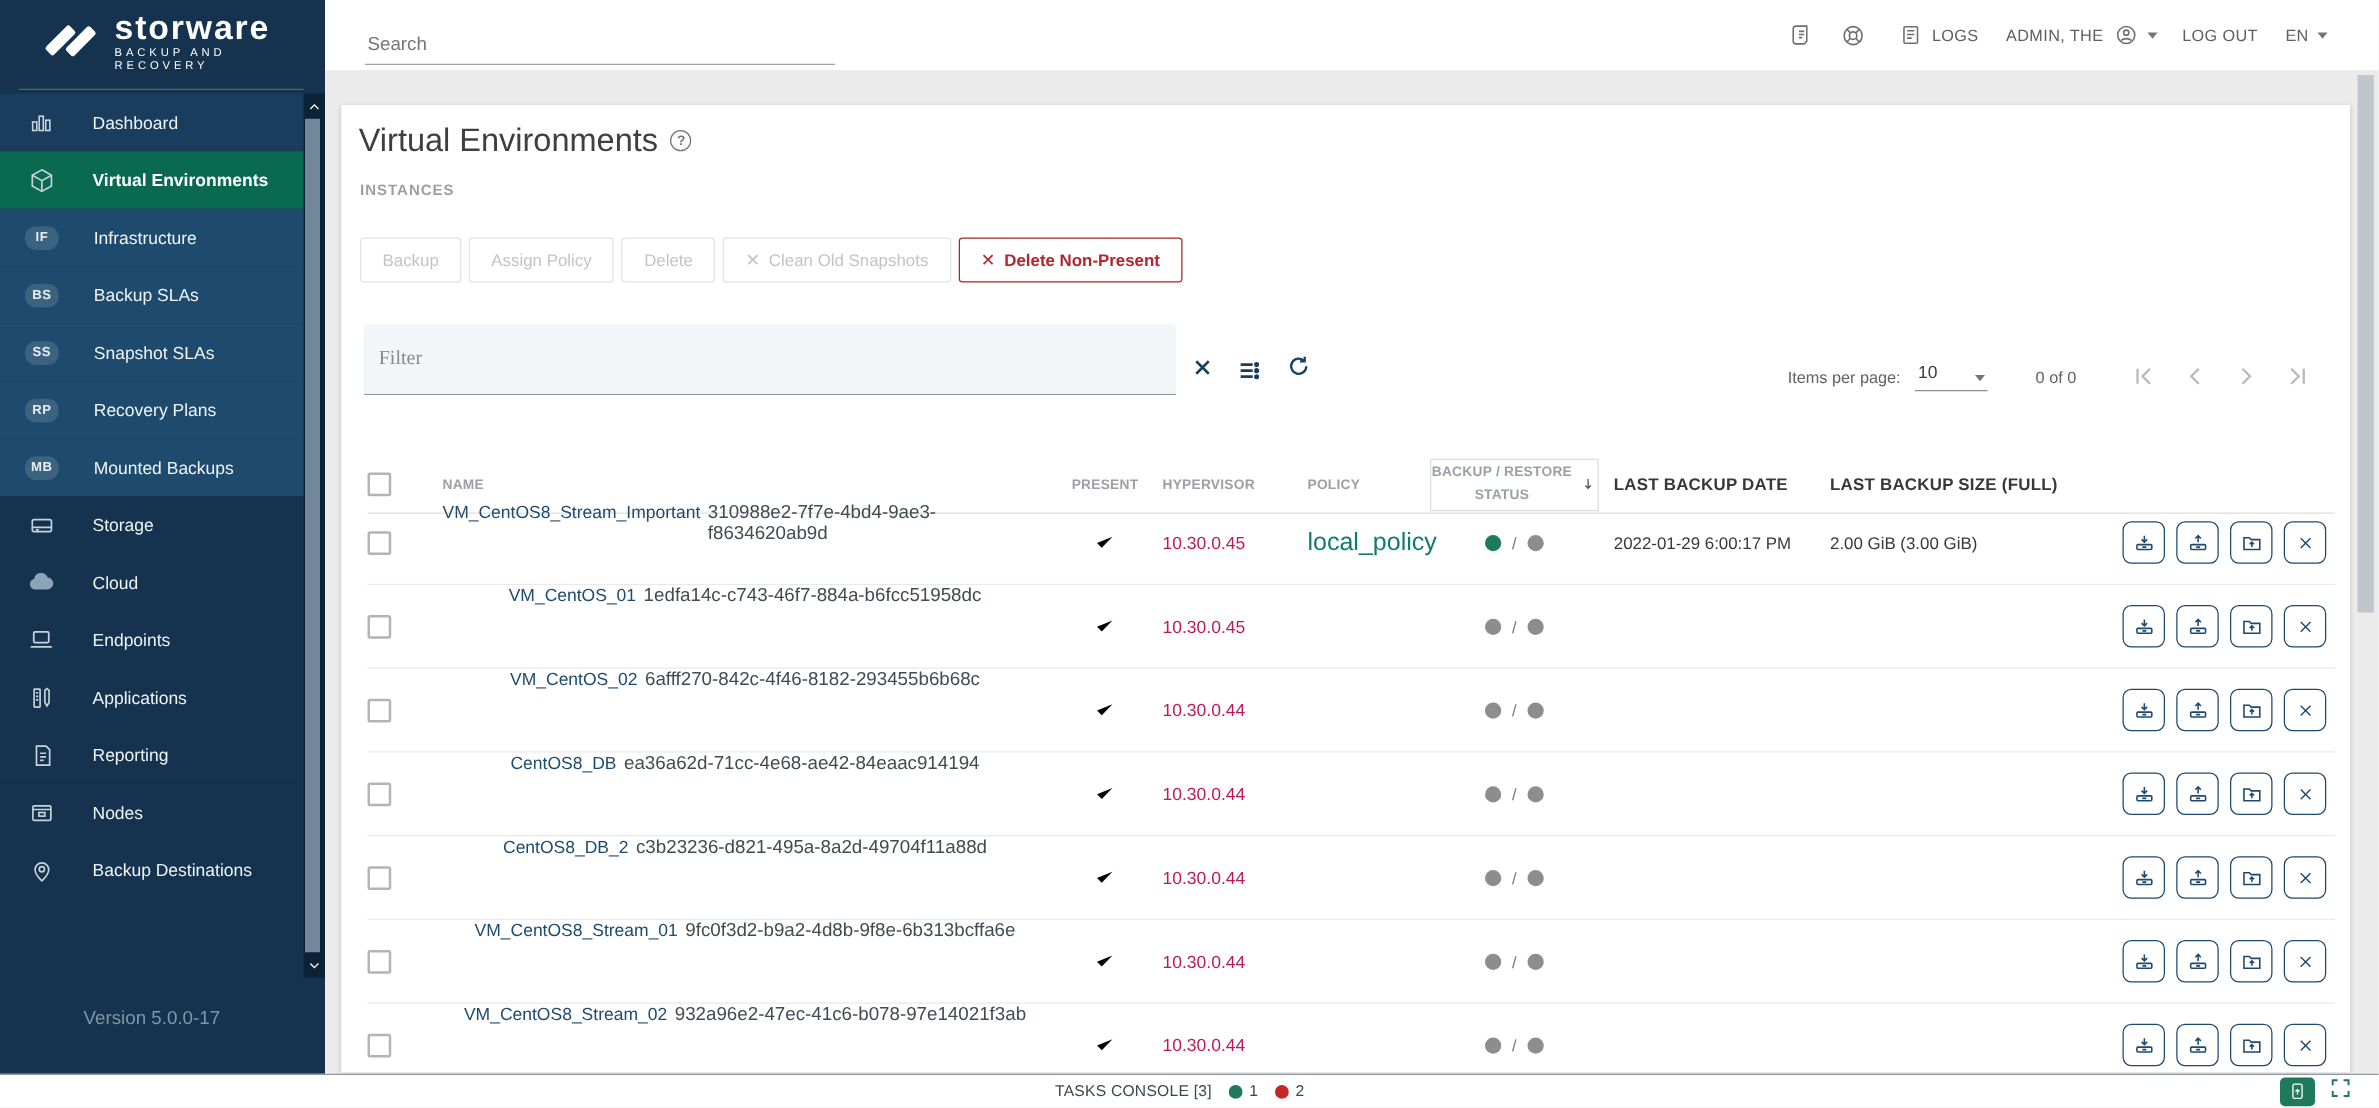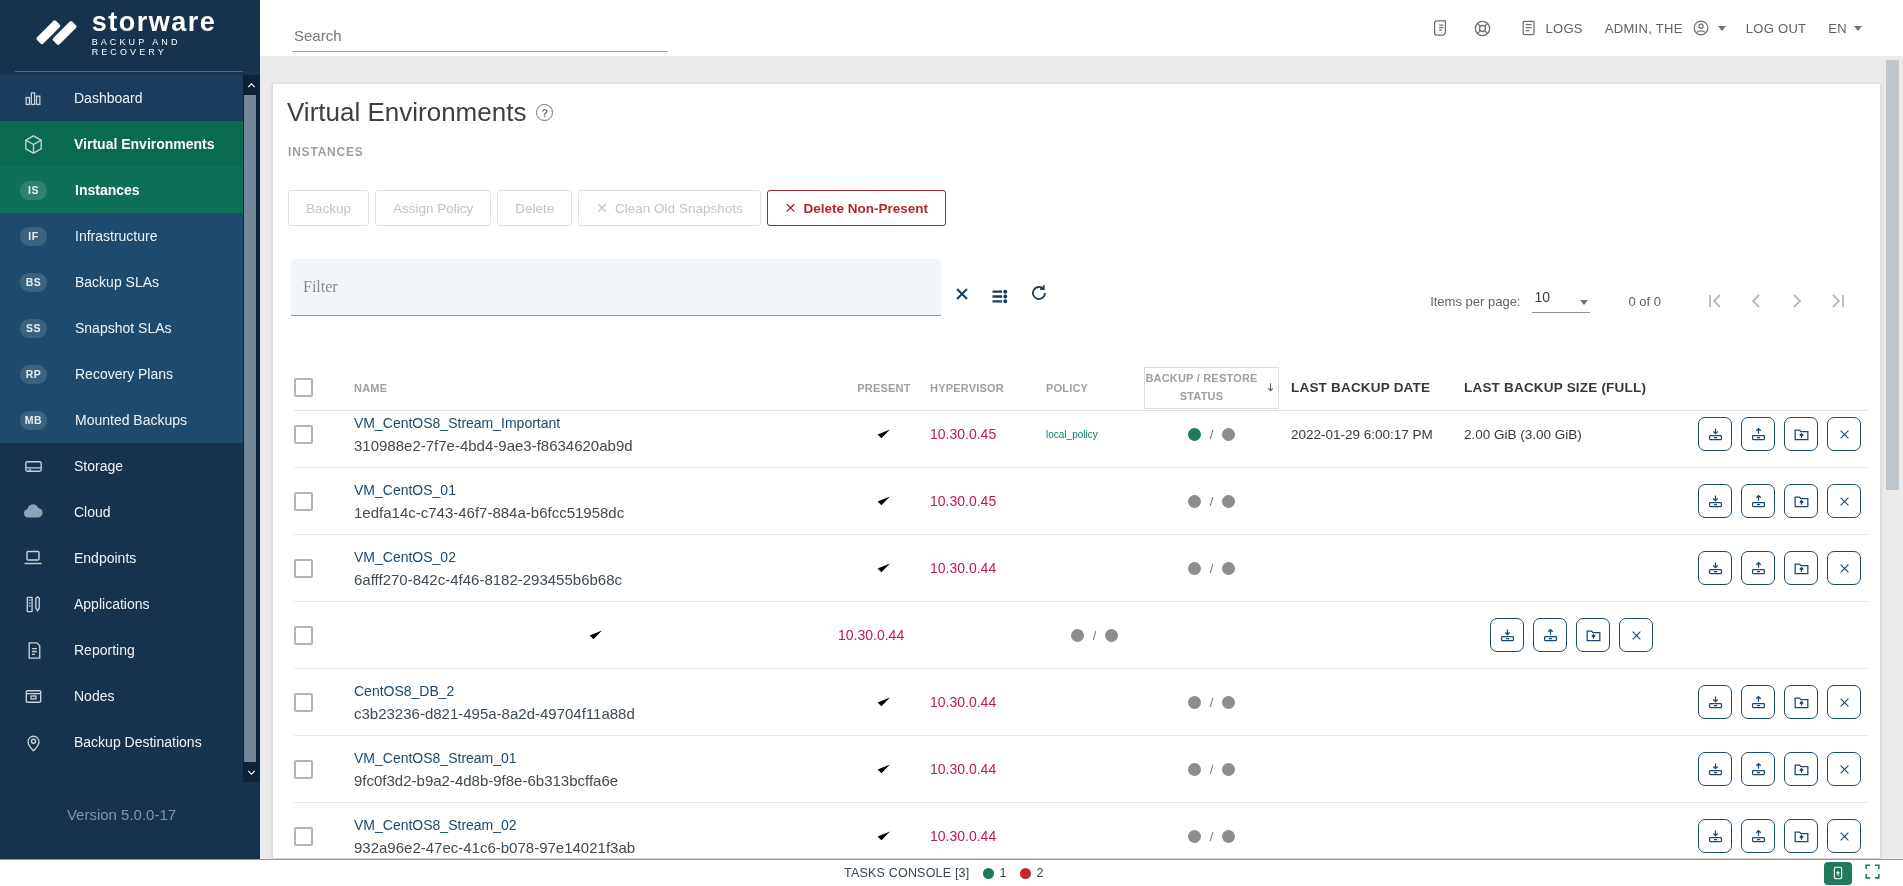--- a/index.html
+++ b/index.html
@@ -81,25 +81,25 @@
   .pg-btn svg { stroke:#b8b8b8; fill:none; stroke-width:1.8; }
   
   .thead, .trow { display:grid; grid-template-columns:60px 484px 92px 116px 97px 137px 176px 204px 208px; }
   .thead { position:absolute; top:281px; left:21px; width:1574px; height:46px; border-bottom:1px solid #e0e0e0;
            font-size:11px; font-weight:700; color:#9aa0a6; letter-spacing:.2px; align-items:center; }
   .tbody { position:absolute; top:317px; left:21px; width:1574px; }
   .trow { height:67px; border-bottom:1px solid #e9e9e9; }
   .cell { display:flex; align-items:center; }
   .c-present { justify-content:center; }
   .c-status { justify-content:center; }
-  .c-name { flex-direction:column; align-items:flex-start; justify-content:center; gap:6px; }
+  .c-name { align-items:flex-start; justify-content:center; gap:6px; }
   .vm-link { font-size:14px; font-weight:500; color:#1d4a6e; text-decoration:none; cursor:pointer; }
   .uuid { font-size:15px; color:#404b52; }
   .c-hyp { font-size:14px; color:#be185d; }
-  .c-policy a { font-size:10px; color:#0e7b70; text-decoration:none; cursor:pointer; }
+  .c-policy a { font-size:20px; color:#0e7b70; text-decoration:none; cursor:pointer; }
   .dot { width:13px; height:13px; border-radius:50%; display:inline-block; }
   .dot.green { background:#1f7a5c; } .dot.gray { background:#8d8d8d; }
   .slash { margin:0 9px; color:#757575; font-size:13px; }
   .c-date, .c-size { font-size:13.5px; color:#383838; }
   .c-date { padding-left:11px; } .c-size { padding-left:8px; }
   .c-actions { justify-content:flex-end; gap:9px; padding-right:7px; }
   .act { width:34px; height:34px; background:#fff; border:1.5px solid #1d4970; border-radius:7px;
          display:flex; align-items:center; justify-content:center; cursor:pointer; }
   .act svg { stroke:#1d4970; fill:none; stroke-width:1.6; }
   .cb { width:19px; height:19px; border:2px solid #b4b4b4; border-radius:2px; background:#fff; display:inline-block; cursor:pointer; }
@@ -148,24 +148,20 @@
       </div>
       <div class="s-item sel">
         <span class="s-icon">
           <svg width="23" height="23" viewBox="0 0 24 24">
             <path d="M12 3l8 4.5v9L12 21l-8-4.5v-9z"></path>
             <path d="M4 7.5l8 4.5 8-4.5M12 12v9"></path>
           </svg>
         </span>
         <span class="s-label">Virtual Environments</span>
       </div>
-      <div class="s-item sub sel-sub">
-        <span class="badge">IS</span>
-        <span class="s-label">Instances</span>
-      </div>
       <div class="s-item sub">
         <span class="badge">IF</span>
         <span class="s-label">Infrastructure</span>
       </div>
       <div class="s-item sub">
         <span class="badge">BS</span>
         <span class="s-label">Backup SLAs</span>
       </div>
       <div class="s-item sub">
         <span class="badge">SS</span>
@@ -554,20 +550,24 @@
             <svg width="17" height="17" viewBox="0 0 24 24">
               <path d="M6.5 6.5l11 11M17.5 6.5l-11 11"></path>
             </svg>
           </button>
     </div>
   </div>
       <div class="trow">
     <div class="cell">
           <span class="cb"></span>
         </div>
+    <div class="cell c-name">
+      <a class="vm-link">CentOS8_DB</a>
+      <span class="uuid">ea36a62d-71cc-4e68-ae42-84eaac914194</span>
+    </div>
     <div class="cell c-present">
           <svg class="present-check" width="22" height="22" viewBox="0 0 24 24">
             <path d="M5 12.5l4.2 4L18.5 7"></path>
           </svg>
         </div>
     <div class="cell c-hyp">10.30.0.44</div>
     <div class="cell c-policy">
           <a></a>
         </div>
     <div class="cell c-status">

